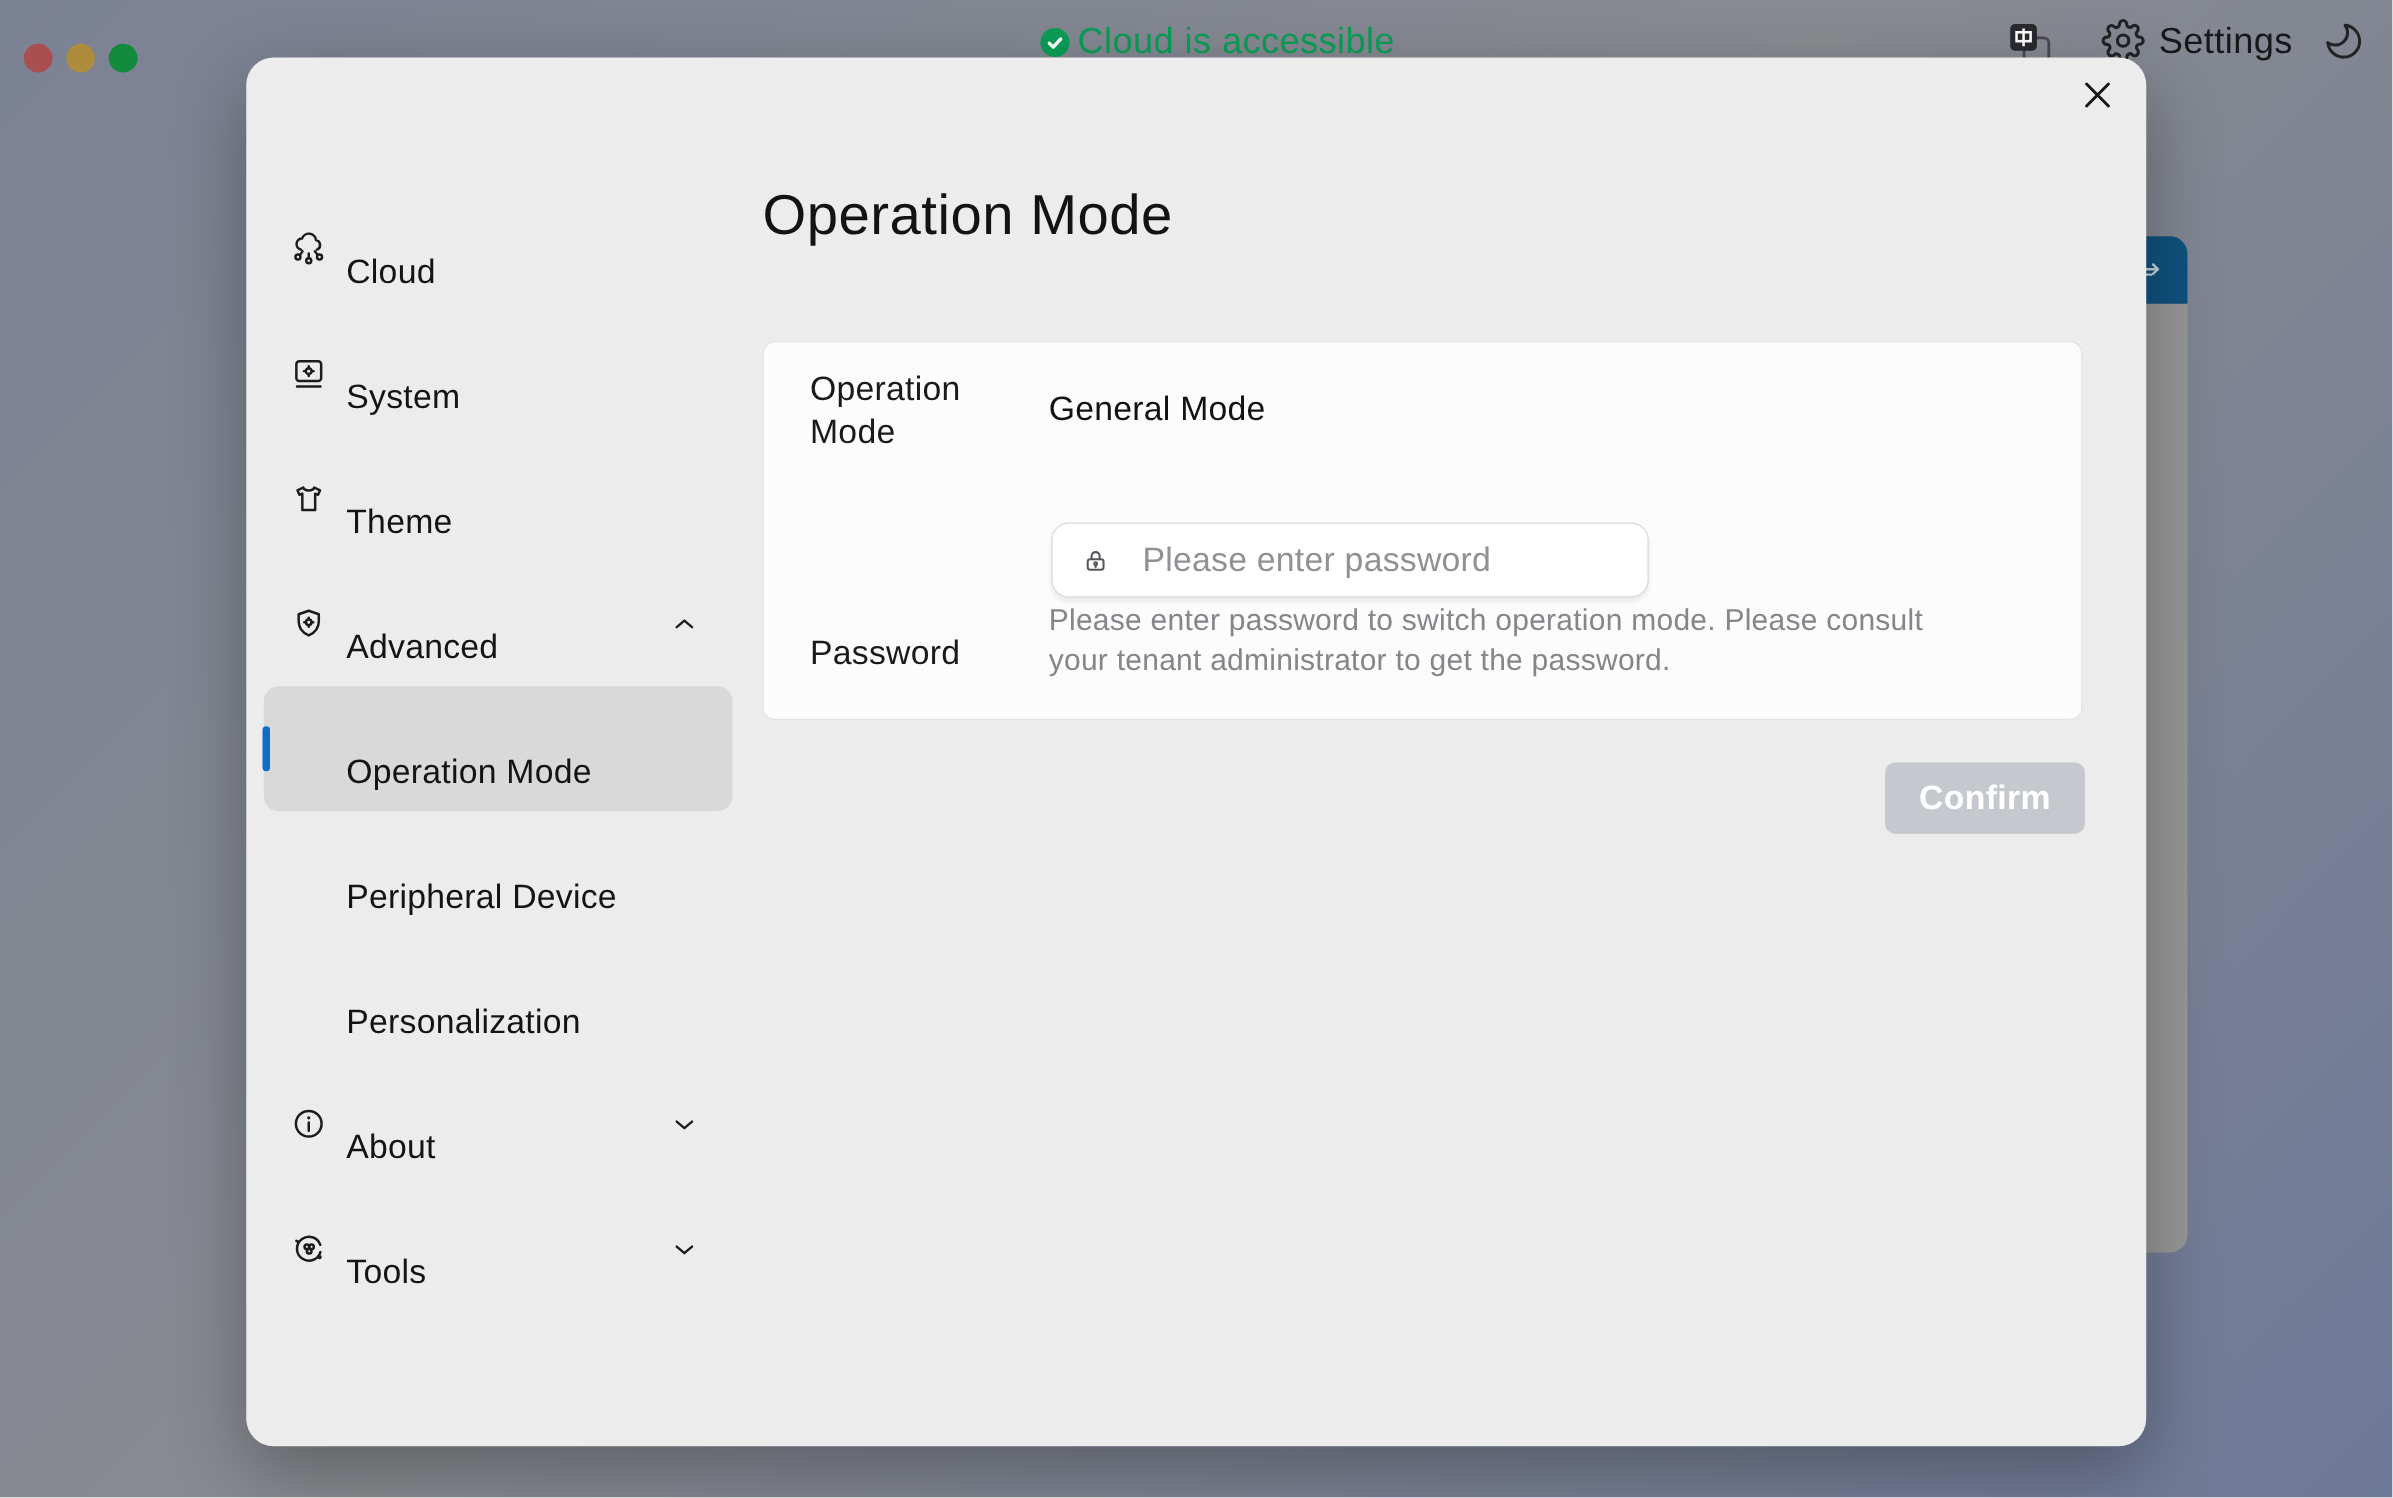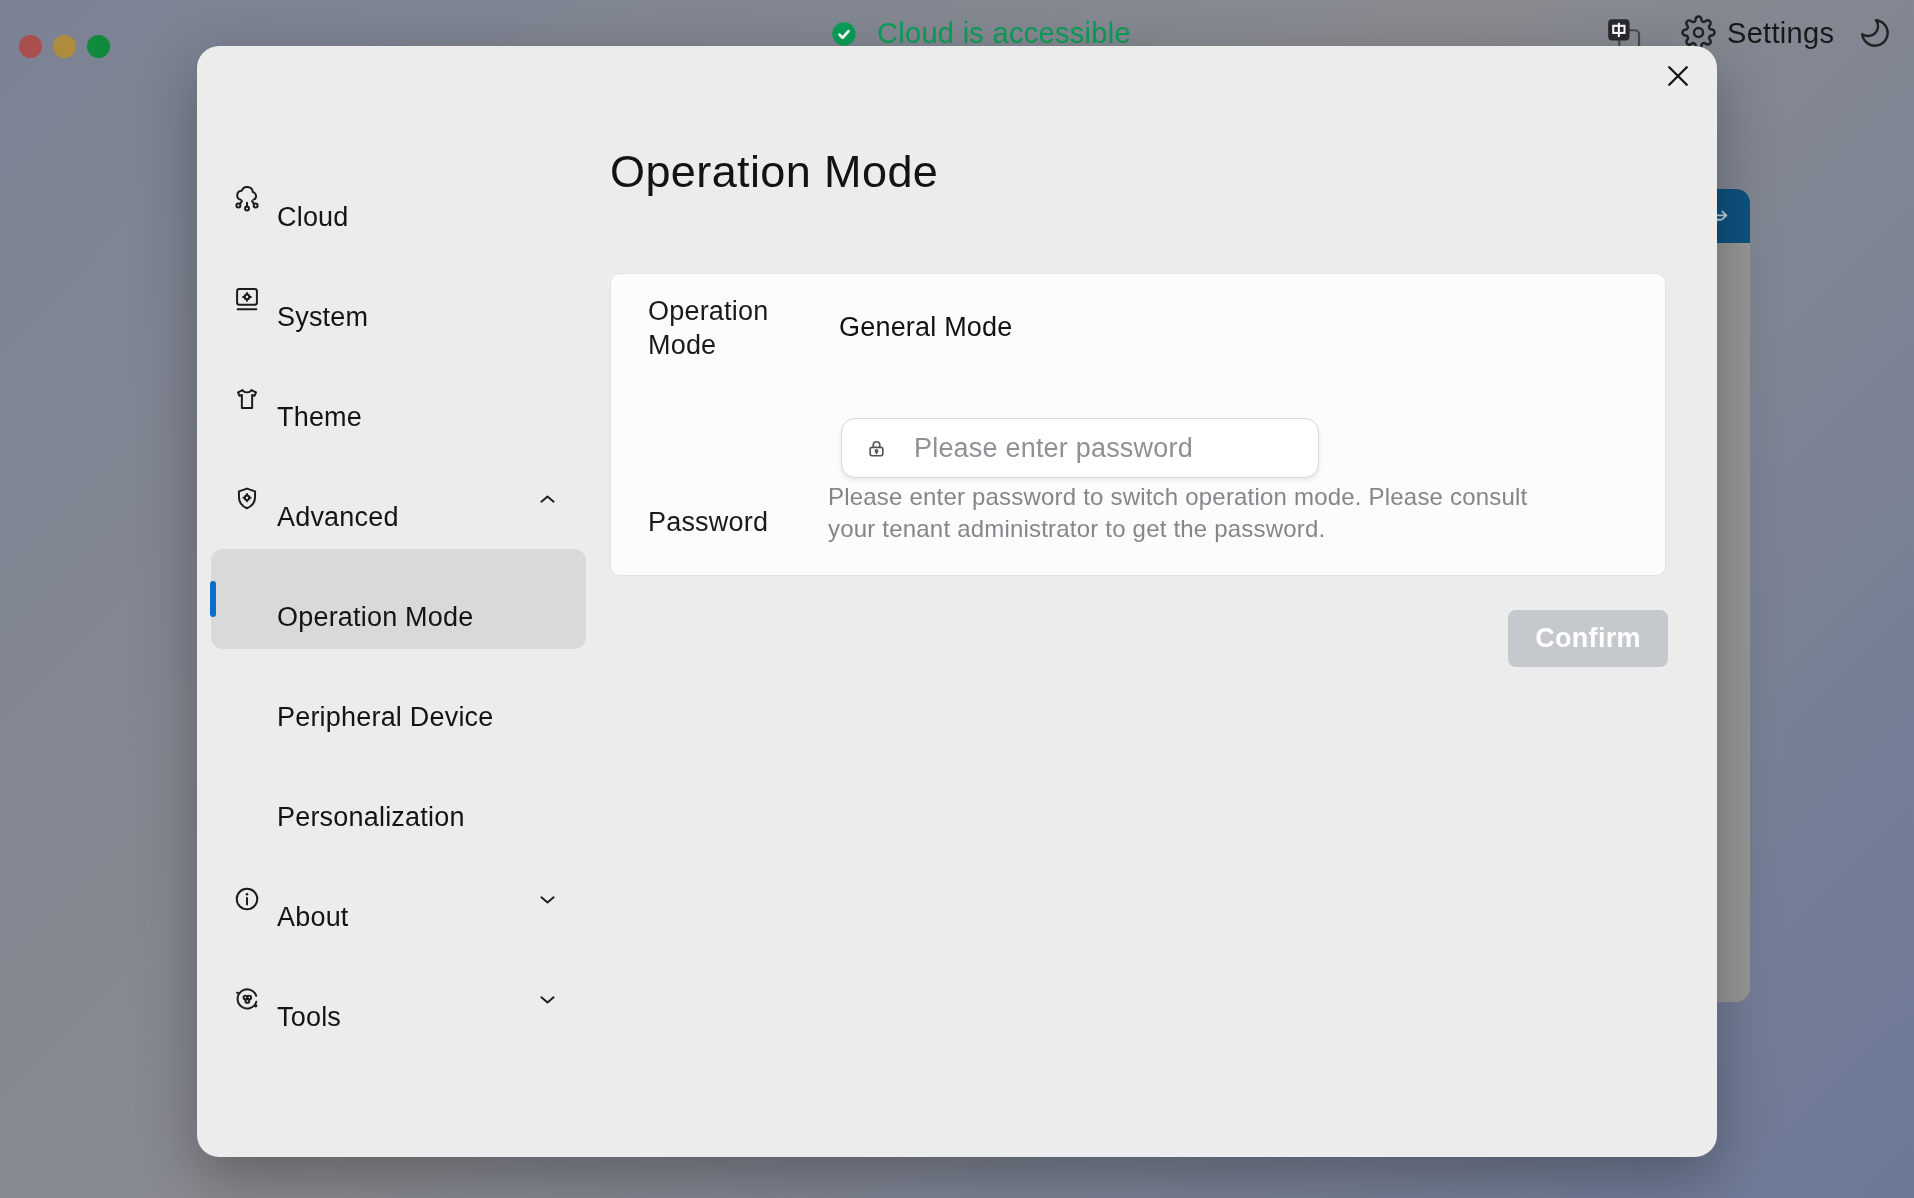--- a/index.html
+++ b/index.html
@@ -7,21 +7,21 @@
   body { font-family:"Liberation Sans", sans-serif; color:#161618; }
 
   .stage { position:relative; width:1914px; height:1198px; overflow:hidden;
            background:linear-gradient(135deg,#7b8294 0%,#898b90 48%,#6d7998 100%); }
 
   
   .traffic { position:absolute; top:35px; left:19px; display:flex; gap:11px; z-index:1; }
   .light { width:23px; height:23px; border-radius:50%; }
   .light.red { background:#a94f4f; } .light.yellow { background:#ad8c3d; } .light.green { background:#118a3c; }
 
-  .status { position:absolute; top:17px; left:830px; display:flex; align-items:center; gap:19px; z-index:1; }
+  .status { position:absolute; top:17px; left:830px; display:flex; align-items:center; gap:4px; z-index:1; }
   .status .txt { font-size:29px; color:#0a9e57; letter-spacing:.3px; }
   .tb-ico { position:absolute; z-index:1; }
   .settings-lbl { position:absolute; top:17px; left:1727px; font-size:29px; color:#18181a; z-index:1; letter-spacing:.3px; }
 
   .bg-panel { position:absolute; left:1600px; top:189px; width:150px; height:813px;
               background:#979797; border-radius:0 14px 14px 0; z-index:1; }
   .bg-tab { position:absolute; left:1600px; top:189px; width:150px; height:54px;
             background:#0f527e; border-radius:0 14px 0 0; z-index:2; }
   .bg-tab svg { position:absolute; left:110px; top:15px; }
 
@@ -56,21 +56,21 @@
   .om-value { position:absolute; left:228px; top:38px; font-size:27px; color:#121214; letter-spacing:.2px; }
   .pw-label { left:37px; top:188px;margin-top:43px; }
 
   .pw-input-wrap { position:absolute; left:230px; top:144px; width:478px; height:60px; }
   .pw-input { width:478px; height:60px; border:1px solid #d9d9dc; border-radius:14px; background:#ffffff;
               padding:0 20px 0 72px; font-size:27px; color:#303034; outline:none;
               box-shadow:0 3px 4px rgba(0,0,0,.07); font-family:"Liberation Sans", sans-serif; }
   .pw-input::placeholder { color:#909095; letter-spacing:.2px; }
   .pw-lock { position:absolute; left:24px; top:19px; pointer-events:none; }
 
-  .pw-hint { position:absolute; left:217px; top:207px; width:745px; font-size:24px; line-height:32px;
+  .pw-hint { position:absolute; left:228px; top:207px; width:745px; font-size:24px; line-height:32px;
              color:#85858a; letter-spacing:.2px; }
 
   .confirm-btn { position:absolute; left:1311px; top:564px; width:160px; height:57px;
                  background:#c5c8cd; border:none; border-radius:8px; color:#ffffff; font-size:27px;
                  letter-spacing:.3px; font-family:"Liberation Sans", sans-serif;font-weight:bold; }
 
   svg { display:block; }
 </style>
 </head>
 <body>

